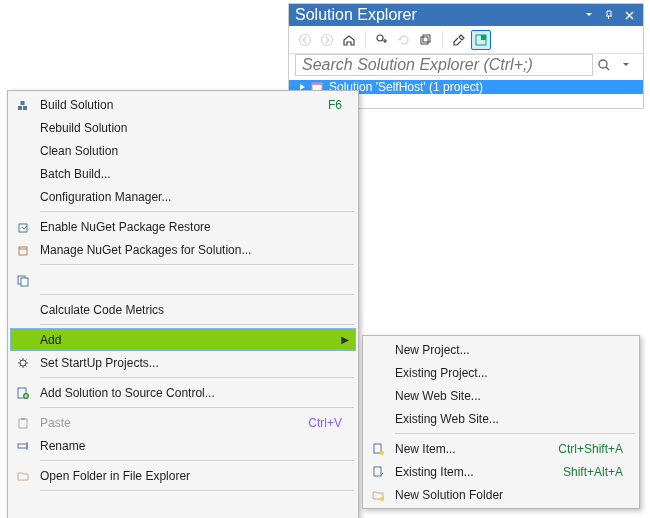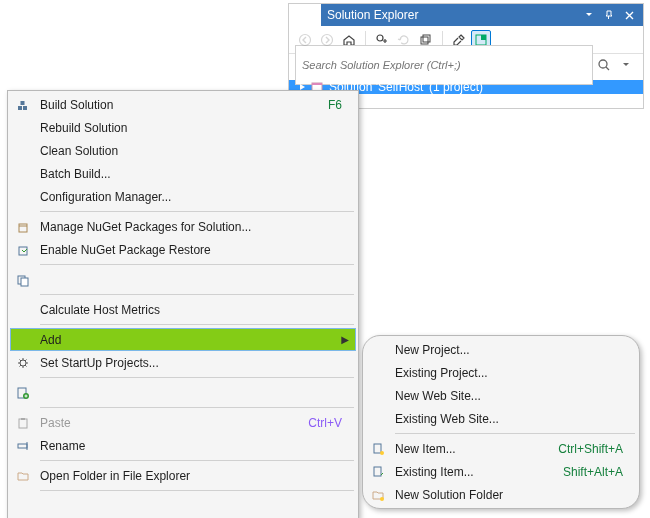--- a/index.html
+++ b/index.html
@@ -22,22 +22,21 @@
     border: 1px solid #ccc;
     background: #fff;
   }
   .panel-header {
     display: flex;
     align-items: center;
     height: 22px;
     background: #3874b7;
     color: #fff;
     padding: 0 6px;
-    font-size: 12px;
-    margin-left: 32px;
+    font-size: 16px;
   }
   .panel-header .title { flex: 1; }
   .panel-header .win-ico {
     width: 16px; height: 16px;
     display: inline-flex; align-items: center; justify-content: center;
     cursor: pointer;
     margin-left: 4px;
     color: #fff;
   }
   .toolbar {
@@ -58,23 +57,23 @@
   .disabled { opacity: 0.35; }
   .search-row {
     display: flex;
     align-items: center;
     height: 26px;
     padding: 0 6px 4px 6px;
   }
   .search-input {
     flex: 1;
     border: 1px solid #cfcfcf;
-    height: 40px;
+    height: 22px;
     padding: 0 6px;
-    font-size: 11px;
+    font-size: 16px;
     color: #6a6a6a;
     font-style: italic;
   }
   .search-btn {
     width: 22px; height: 22px;
     display: inline-flex; align-items: center; justify-content: center;
     cursor: pointer;
   }
   .tree {
     font-size: 12px;
@@ -91,21 +90,21 @@
   .tree-row.l2 { padding-left: 30px; font-weight: 600; }
   
   .cmenu {
     position: absolute;
     background: #f5f5f5;
     border: 1px solid #b8b8b8;
     box-shadow: 2px 2px 5px rgba(0,0,0,0.25);
     padding: 2px;
   }
   .cmenu1 { top: 90px; left: 7px; width: 352px; }
-  .cmenu2 { top: 335px; left: 362px; width: 278px; border-radius: 18px; }
+  .cmenu2 { top: 335px; left: 362px; width: 278px; }
   .mi {
     display: flex;
     align-items: center;
     height: 23px;
     padding: 0 6px 0 0;
     cursor: pointer;
   }
   .mi:hover, .mi.hov { background: #84cc16; border: 1px solid #7bb8e8; padding-right:5px; }
   .mi:hover .ic, .mi.hov .ic { margin-left:-1px; }
   .mi .ic {
@@ -253,48 +252,48 @@
       <span class="lbl">Batch Build...</span>
     </div>
   <div class="mi">
       <span class="ic"></span>
       <span class="lbl">Configuration Manager...</span>
     </div>
   <div class="msep"></div>
   <div class="mi">
     <span class="ic">
         <svg width="14" height="14" viewBox="0 0 14 14">
+          <rect x="3" y="4" width="8" height="8" fill="none" stroke="#579"></rect>
+          <path d="M6 7l2 2 3-3" stroke="#393" fill="none"></path>
+        </svg>
+      </span>
+    <span class="lbl">Enable NuGet Package Restore</span>
+  </div>
+  <div class="mi">
+    <span class="ic">
+        <svg width="14" height="14" viewBox="0 0 14 14">
           <rect x="3" y="4" width="8" height="8" fill="none" stroke="#a85"></rect>
           <path d="M3 6h8" stroke="#a85"></path>
         </svg>
       </span>
     <span class="lbl">Manage NuGet Packages for Solution...</span>
   </div>
-  <div class="mi">
-    <span class="ic">
-        <svg width="14" height="14" viewBox="0 0 14 14">
-          <rect x="3" y="4" width="8" height="8" fill="none" stroke="#579"></rect>
-          <path d="M6 7l2 2 3-3" stroke="#393" fill="none"></path>
-        </svg>
-      </span>
-    <span class="lbl">Enable NuGet Package Restore</span>
-  </div>
   <div class="msep"></div>
   <div class="mi">
     <span class="ic">
         <svg width="14" height="14" viewBox="0 0 14 14">
           <rect x="2" y="3" width="7" height="8" fill="none" stroke="#579"></rect>
           <rect x="5" y="5" width="7" height="8" fill="#fff" stroke="#579"></rect>
         </svg>
       </span>
   </div>
   <div class="msep"></div>
   <div class="mi">
       <span class="ic"></span>
-      <span class="lbl">Calculate Host Metrics</span>
+      <span class="lbl">Calculate Code Metrics</span>
     </div>
   <div class="msep"></div>
   <div class="mi hov">
     <span class="ic"></span>
       <span class="lbl">Add</span>
     <span class="arr">▶</span>
   </div>
   <div class="mi">
     <span class="ic">
         <svg width="14" height="14" viewBox="0 0 14 14">
@@ -306,20 +305,21 @@
   </div>
   <div class="msep"></div>
   <div class="mi">
     <span class="ic">
         <svg width="14" height="14" viewBox="0 0 14 14">
           <rect x="2" y="2" width="8" height="10" fill="none" stroke="#579"></rect>
           <circle cx="10" cy="10" r="3" fill="#393"></circle>
           <path d="M8.5 10h3M10 8.5v3" stroke="#fff" stroke-width="1"></path>
         </svg>
       </span>
+    <span class="lbl">Add Solution to Source Control...</span>
   </div>
   <div class="msep"></div>
   <div class="mi dis">
     <span class="ic">
         <svg width="14" height="14" viewBox="0 0 14 14">
           <rect x="3" y="3" width="8" height="9" fill="none" stroke="#aaa"></rect>
           <rect x="5" y="2" width="4" height="2" fill="#aaa"></rect>
         </svg>
       </span>
     <span class="lbl">Paste</span>

